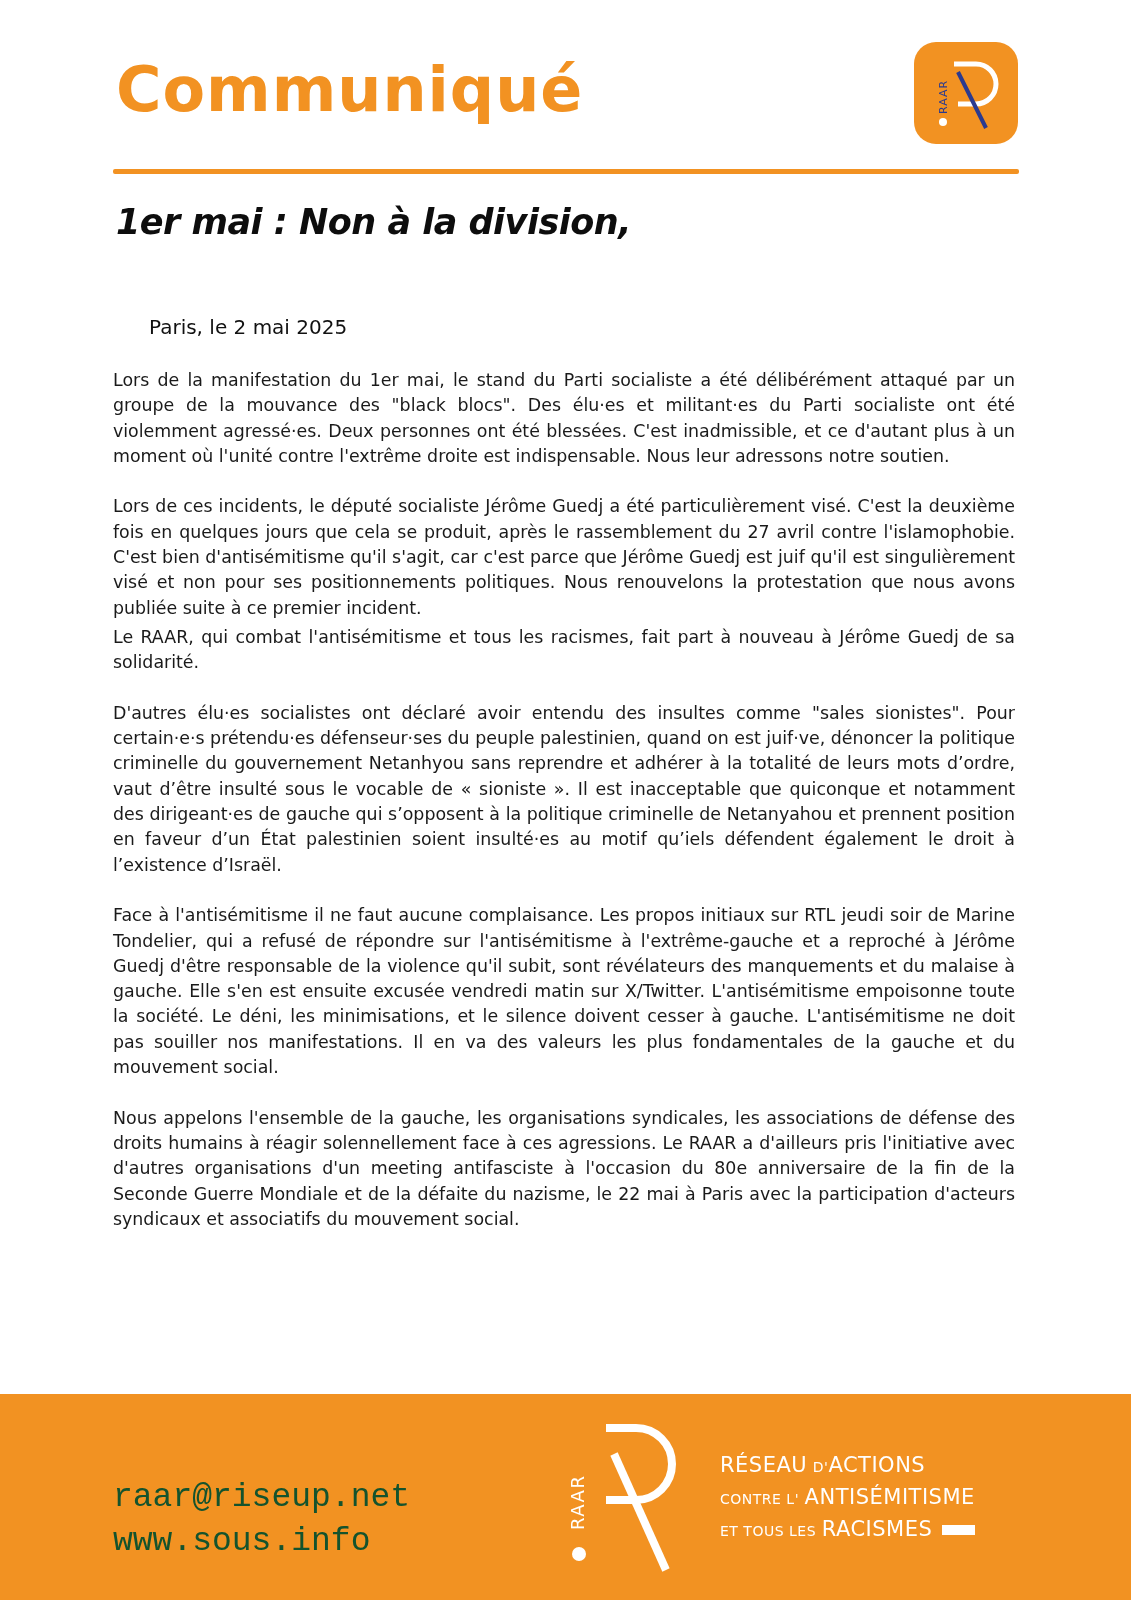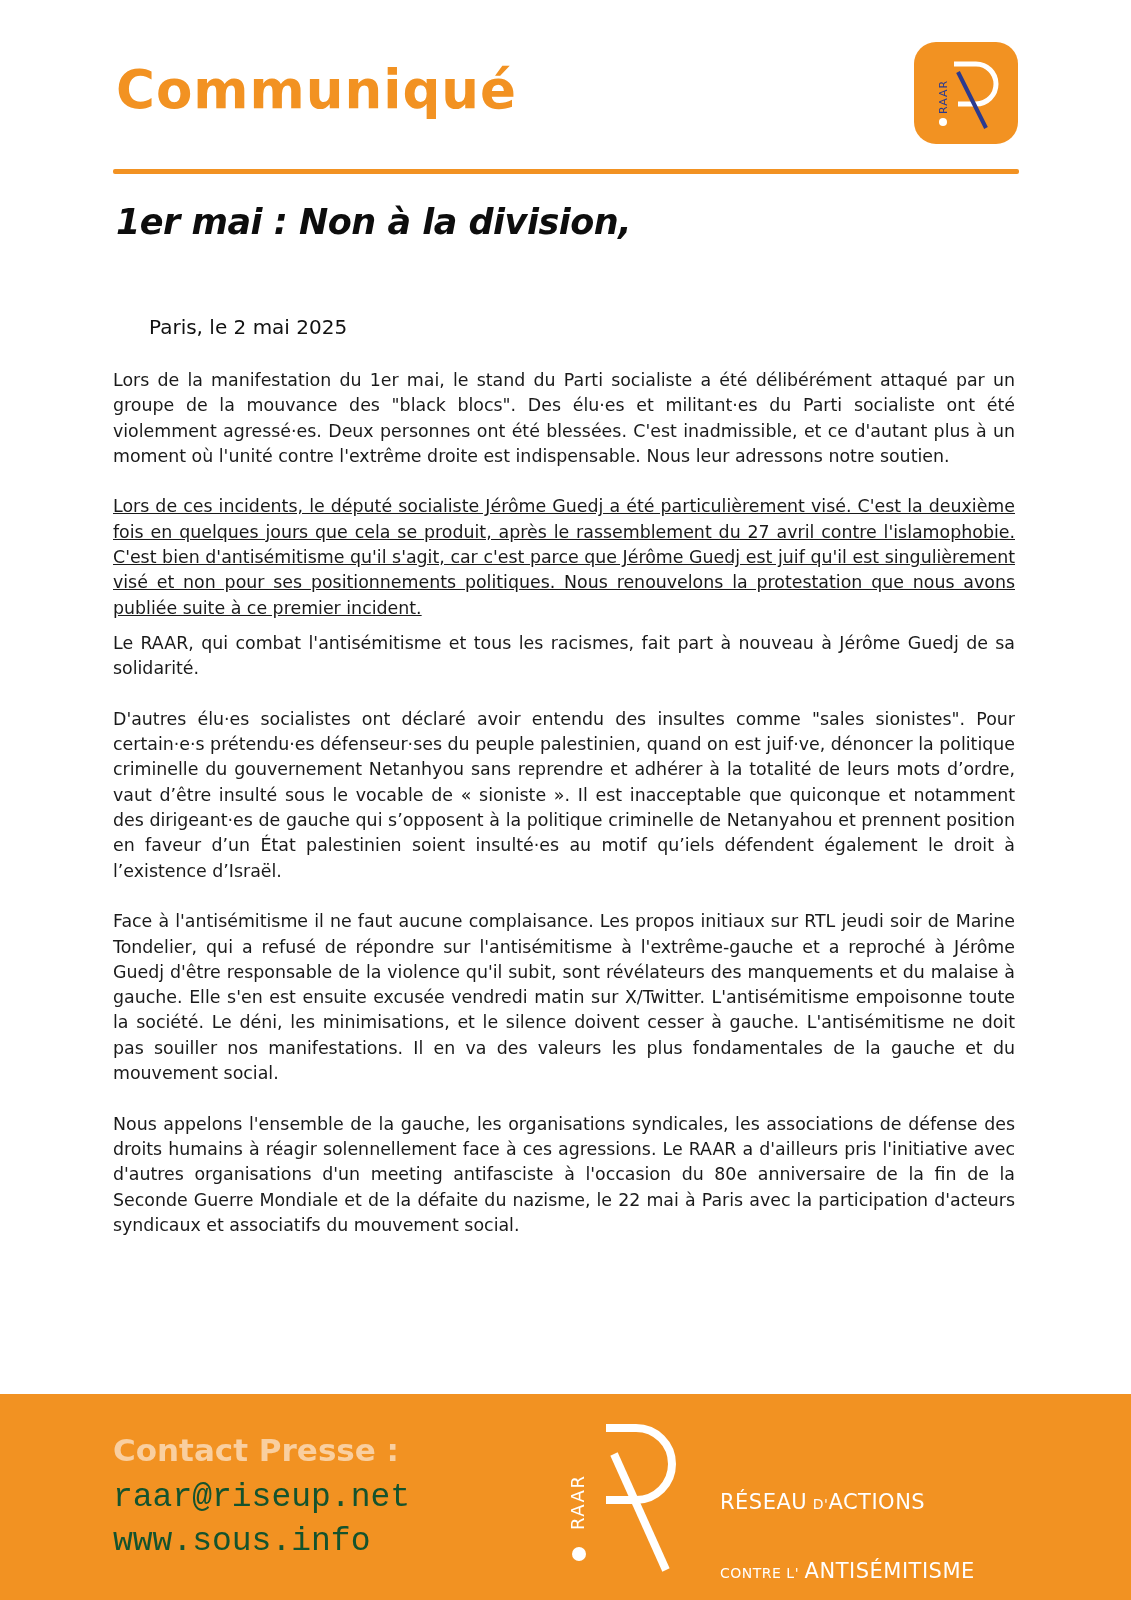--- a/index.html
+++ b/index.html
@@ -2,21 +2,21 @@
 <html><head>
   <meta charset="utf-8">
   <style>
     * { margin: 0; padding: 0; box-sizing: border-box; }
     html, body { width: 1131px; height: 1600px; background: #ffffff; overflow: hidden; }
     body { position: relative; font-family: "DejaVu Sans", sans-serif; color: #1a1a1a; }
 
     .title {
       position: absolute; left: 116px; top: 42px;
       font-family: "DejaVu Sans", sans-serif; font-weight: bold;
-      font-size: 53px; line-height: 96px; color: #f29222; letter-spacing: 1px;
+      font-size: 62px; line-height: 96px; color: #f29222; letter-spacing: 1px;
     }
     .logo-top {
       position: absolute; left: 914px; top: 42px; width: 104px; height: 102px;
       background: #f29222; border-radius: 22px;
     }
     .logo-top svg { width: 100%; height: 100%; display: block; }
     .rule {
       position: absolute; left: 113px; top: 169px; width: 906px; height: 5px;
       background: #f29222; border-radius: 2px;
     }
@@ -28,21 +28,21 @@
     .dateline {
       position: absolute; left: 111px; top: 313px;
       font-family: "DejaVu Sans", sans-serif; font-size: 20px; line-height: 28px; color: #111; margin-left: 38px;
     }
     .body-text {
       position: absolute; left: 113px; top: 368px; width: 902px;
       font-family: "DejaVu Sans", sans-serif; font-size: 17.4px; line-height: 25.3px;
       color: #1a1a1a; text-align: justify;
     }
     .body-text p { margin-bottom: 25.3px; }
-    .body-text p.tight { margin-bottom: 10px; text-decoration: underline; }
+    .body-text p.tight { margin-bottom: 4px; }
 
     .footer {
       position: absolute; left: 0; top: 1394px; width: 1131px; height: 206px;
       background: #f29222;
     }
     .contact-title {
       position: absolute; left: 113px; top: 36px;
       font-family: "DejaVu Sans", sans-serif; font-weight: bold; font-size: 31px;
       color: #f9cfa0; line-height: 40px;
     }
@@ -51,21 +51,21 @@
       font-family: Liberation Mono, monospace; font-size: 33px; color: #14532d; line-height: 36px;
     }
     .contact-email { top: 86px; }
     .contact-web { top: 130px; }
     .footer-logo { position: absolute; left: 570px; top: 20px; width: 110px; height: 165px; }
     .footer-logo svg { width: 100%; height: 100%; display: block; }
     .org-name {
       position: absolute; left: 720px; top: 56px; color: #ffffff;
       font-family: "DejaVu Sans", sans-serif; line-height: 30px; letter-spacing: 0.5px;
     }
-    .org-line { display: block; white-space: nowrap; margin-top: 37px; }
+    .org-line { display: block; white-space: nowrap; }
     .big { font-size: 21px; }
     .small { font-size: 14px; }
     .bar-mark {
       display: inline-block; width: 33px; height: 10px; background: #ffffff;
       vertical-align: middle; margin-left: 10px; position: relative; top: -2px;
     }
   </style>
 </head>
 <body>
 
@@ -91,21 +91,20 @@
 <div class="body-text">
   <p>Lors de la manifestation du 1er mai, le stand du Parti socialiste a été délibérément attaqué par un groupe de la mouvance des "black blocs". Des élu·es et militant·es du Parti socialiste ont été violemment agressé·es. Deux personnes ont été blessées. C'est inadmissible, et ce d'autant plus à un moment où l'unité contre l'extrême droite est indispensable. Nous leur adressons notre soutien.</p>
   <p class="tight">Lors de ces incidents, le député socialiste Jérôme Guedj a été particulièrement visé. C'est la deuxième fois en quelques jours que cela se produit, après le rassemblement du 27 avril contre l'islamophobie. C'est bien d'antisémitisme qu'il s'agit, car c'est parce que Jérôme Guedj est juif qu'il est singulièrement visé et non pour ses positionnements politiques. Nous renouvelons la protestation que nous avons publiée suite à ce premier incident.</p>
   <p>Le RAAR, qui combat l'antisémitisme et tous les racismes, fait part à nouveau à Jérôme Guedj de sa solidarité.</p>
   <p>D'autres élu·es socialistes ont déclaré avoir entendu des insultes comme "sales sionistes". Pour certain·e·s prétendu·es défenseur·ses du peuple palestinien, quand on est juif·ve, dénoncer la politique criminelle du gouvernement Netanhyou sans reprendre et adhérer à la totalité de leurs mots d’ordre, vaut d’être insulté sous le vocable de « sioniste ». Il est inacceptable que quiconque et notamment des dirigeant·es de gauche qui s’opposent à la politique criminelle de Netanyahou et prennent position en faveur d’un État palestinien soient insulté·es au motif qu’iels défendent également le droit à l’existence d’Israël.</p>
   <p>Face à l'antisémitisme il ne faut aucune complaisance. Les propos initiaux sur RTL jeudi soir de Marine Tondelier, qui a refusé de répondre sur l'antisémitisme à l'extrême-gauche et a reproché à Jérôme Guedj d'être responsable de la violence qu'il subit, sont révélateurs des manquements et du malaise à gauche. Elle s'en est ensuite excusée vendredi matin sur X/Twitter. L'antisémitisme empoisonne toute la société. Le déni, les minimisations, et le silence doivent cesser à gauche. L'antisémitisme ne doit pas souiller nos manifestations. Il en va des valeurs les plus fondamentales de la gauche et du mouvement social.</p>
   <p>Nous appelons l'ensemble de la gauche, les organisations syndicales, les associations de défense des droits humains à réagir solennellement face à ces agressions. Le RAAR a d'ailleurs pris l'initiative avec d'autres organisations d'un meeting antifasciste à l'occasion du 80e anniversaire de la fin de la Seconde Guerre Mondiale et de la défaite du nazisme, le 22 mai à Paris avec la participation d'acteurs syndicaux et associatifs du mouvement social.</p>
 </div>
 
 <div class="footer">
-  <div class="contact-title">Contact Presse :</div>
   <div class="contact-line contact-email">raar@riseup.net</div>
   <div class="contact-line contact-web">www.sous.info</div>
 
   <div class="footer-logo">
     <svg viewBox="0 0 110 165">
       <path d="M36 14 H66 A36 36 0 0 1 66 86 H36" fill="none" stroke="#ffffff" stroke-width="8"></path>
       <line x1="44" y1="40" x2="96" y2="156" stroke="#ffffff" stroke-width="8"></line>
       <text x="14" y="116" transform="rotate(-90 14 116)" font-family="DejaVu Sans, sans-serif" font-size="18" fill="#ffffff" letter-spacing="1.5">RAAR</text>
       <circle cx="9" cy="140" r="7" fill="#ffffff"></circle>
     </svg>

